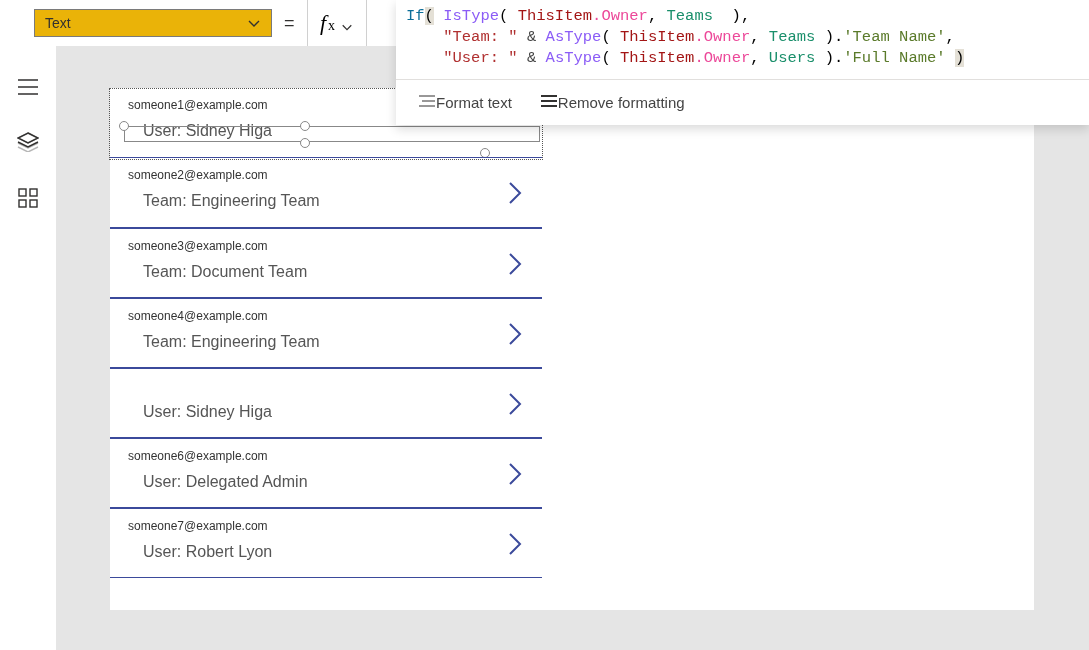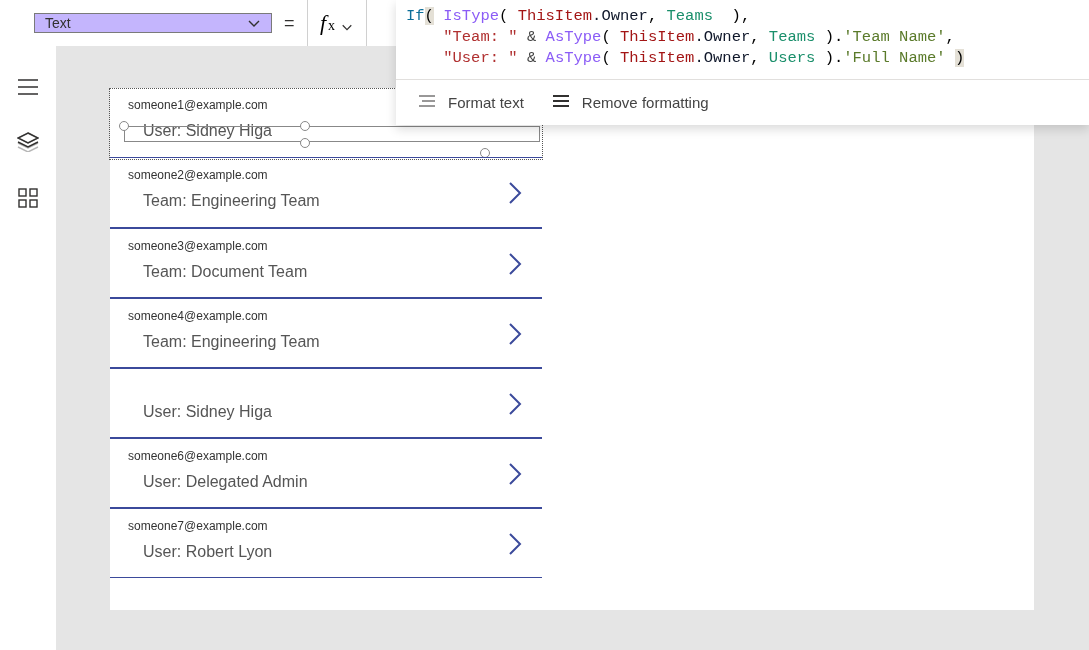--- a/index.html
+++ b/index.html
@@ -7,51 +7,51 @@
   body { width:1089px; height:650px; overflow:hidden; position:relative; }
 
   
   .rail { position:absolute; left:0; top:46px; width:56px; height:604px; background:#fff;
           display:flex; flex-direction:column; align-items:center; gap:32px; padding-top:32px; }
   .rail svg { stroke:#323130; fill:none; stroke-width:1.4; }
 
   
   .topbar { position:absolute; left:0; top:0; width:1089px; height:46px;
             display:flex; align-items:center; background:#fff; }
-  .prop-select { margin-left:34px; width:238px; height:20px; border:1px solid #7a7a7a;
-                 background:#c4b5fd; display:flex; align-items:center; padding:0 10px;
+  .prop-select { margin-left:34px; width:238px; height:28px; border:1px solid #7a7a7a;
+                 background:#eab308; display:flex; align-items:center; padding:0 10px;
                  font-size:14px; color:#323130; justify-content:space-between; }
   .prop-select .chev { width:14px; height:14px; }
   .eq { margin:0 12px; font-size:18px; color:#323130; }
   .fx-box { width:60px; height:46px; border-left:1px solid #d0d0d0; border-right:1px solid #d0d0d0;
             display:flex; align-items:center; justify-content:center; gap:2px;
             font-family:"Segoe UI",serif; font-style:italic; font-size:18px; }
   .fx-box .f { font-size:22px; font-style:italic; }
   .fx-box .chev { width:12px; height:12px; }
 
   
   .formula-panel { position:absolute; left:396px; top:0; width:693px; background:#fff;
                    box-shadow:0 4px 10px rgba(0,0,0,.15); z-index:50; }
   .formula-code { padding:6px 10px 10px 10px;
                   font-family:"Consolas","Courier New",monospace;
                   font-size:15.5px; line-height:1.35; white-space:pre; overflow:hidden; }
   .tok-kw   { color:#0b6e99; }   
   .tok-fn   { color:#8b5cf6; }   
   .tok-this { color:#a31515; }   
-  .tok-prop { color:#0f172a; }      
+  .tok-prop { color:#ec4899; }      
   .tok-tbl  { color:#1a8f6b; }   
   .tok-str  { color:#b03030; }
   .tok-str2 { color:#5a7a2a;margin-top:28px; }   
   .tok-op   { color:#444; }
   .paren-hl { background:#e4e0d6; }
 
   .formula-actions { border-top:1px solid #e1dfdd; height:46px; display:flex;
                      align-items:center; gap:28px; padding:0 22px; font-size:15px;
                      color:#444; }
-  .fa-item { display:flex; align-items:flex-start; gap:12px; cursor:pointer; }
+  .fa-item { display:flex; align-items:flex-start; gap:0; cursor:pointer; }
   .fa-item svg { stroke:#323130; fill:none; }
 
   
   .canvas-bg { position:absolute; left:56px; top:46px; width:1033px; height:604px;
                background:#e5e5e5; }
   .app-surface { position:absolute; left:110px; top:88px; width:924px; height:522px;
                  background:#fff; }
 
   
   .gallery { position:absolute; left:0; top:0; width:432px; }

